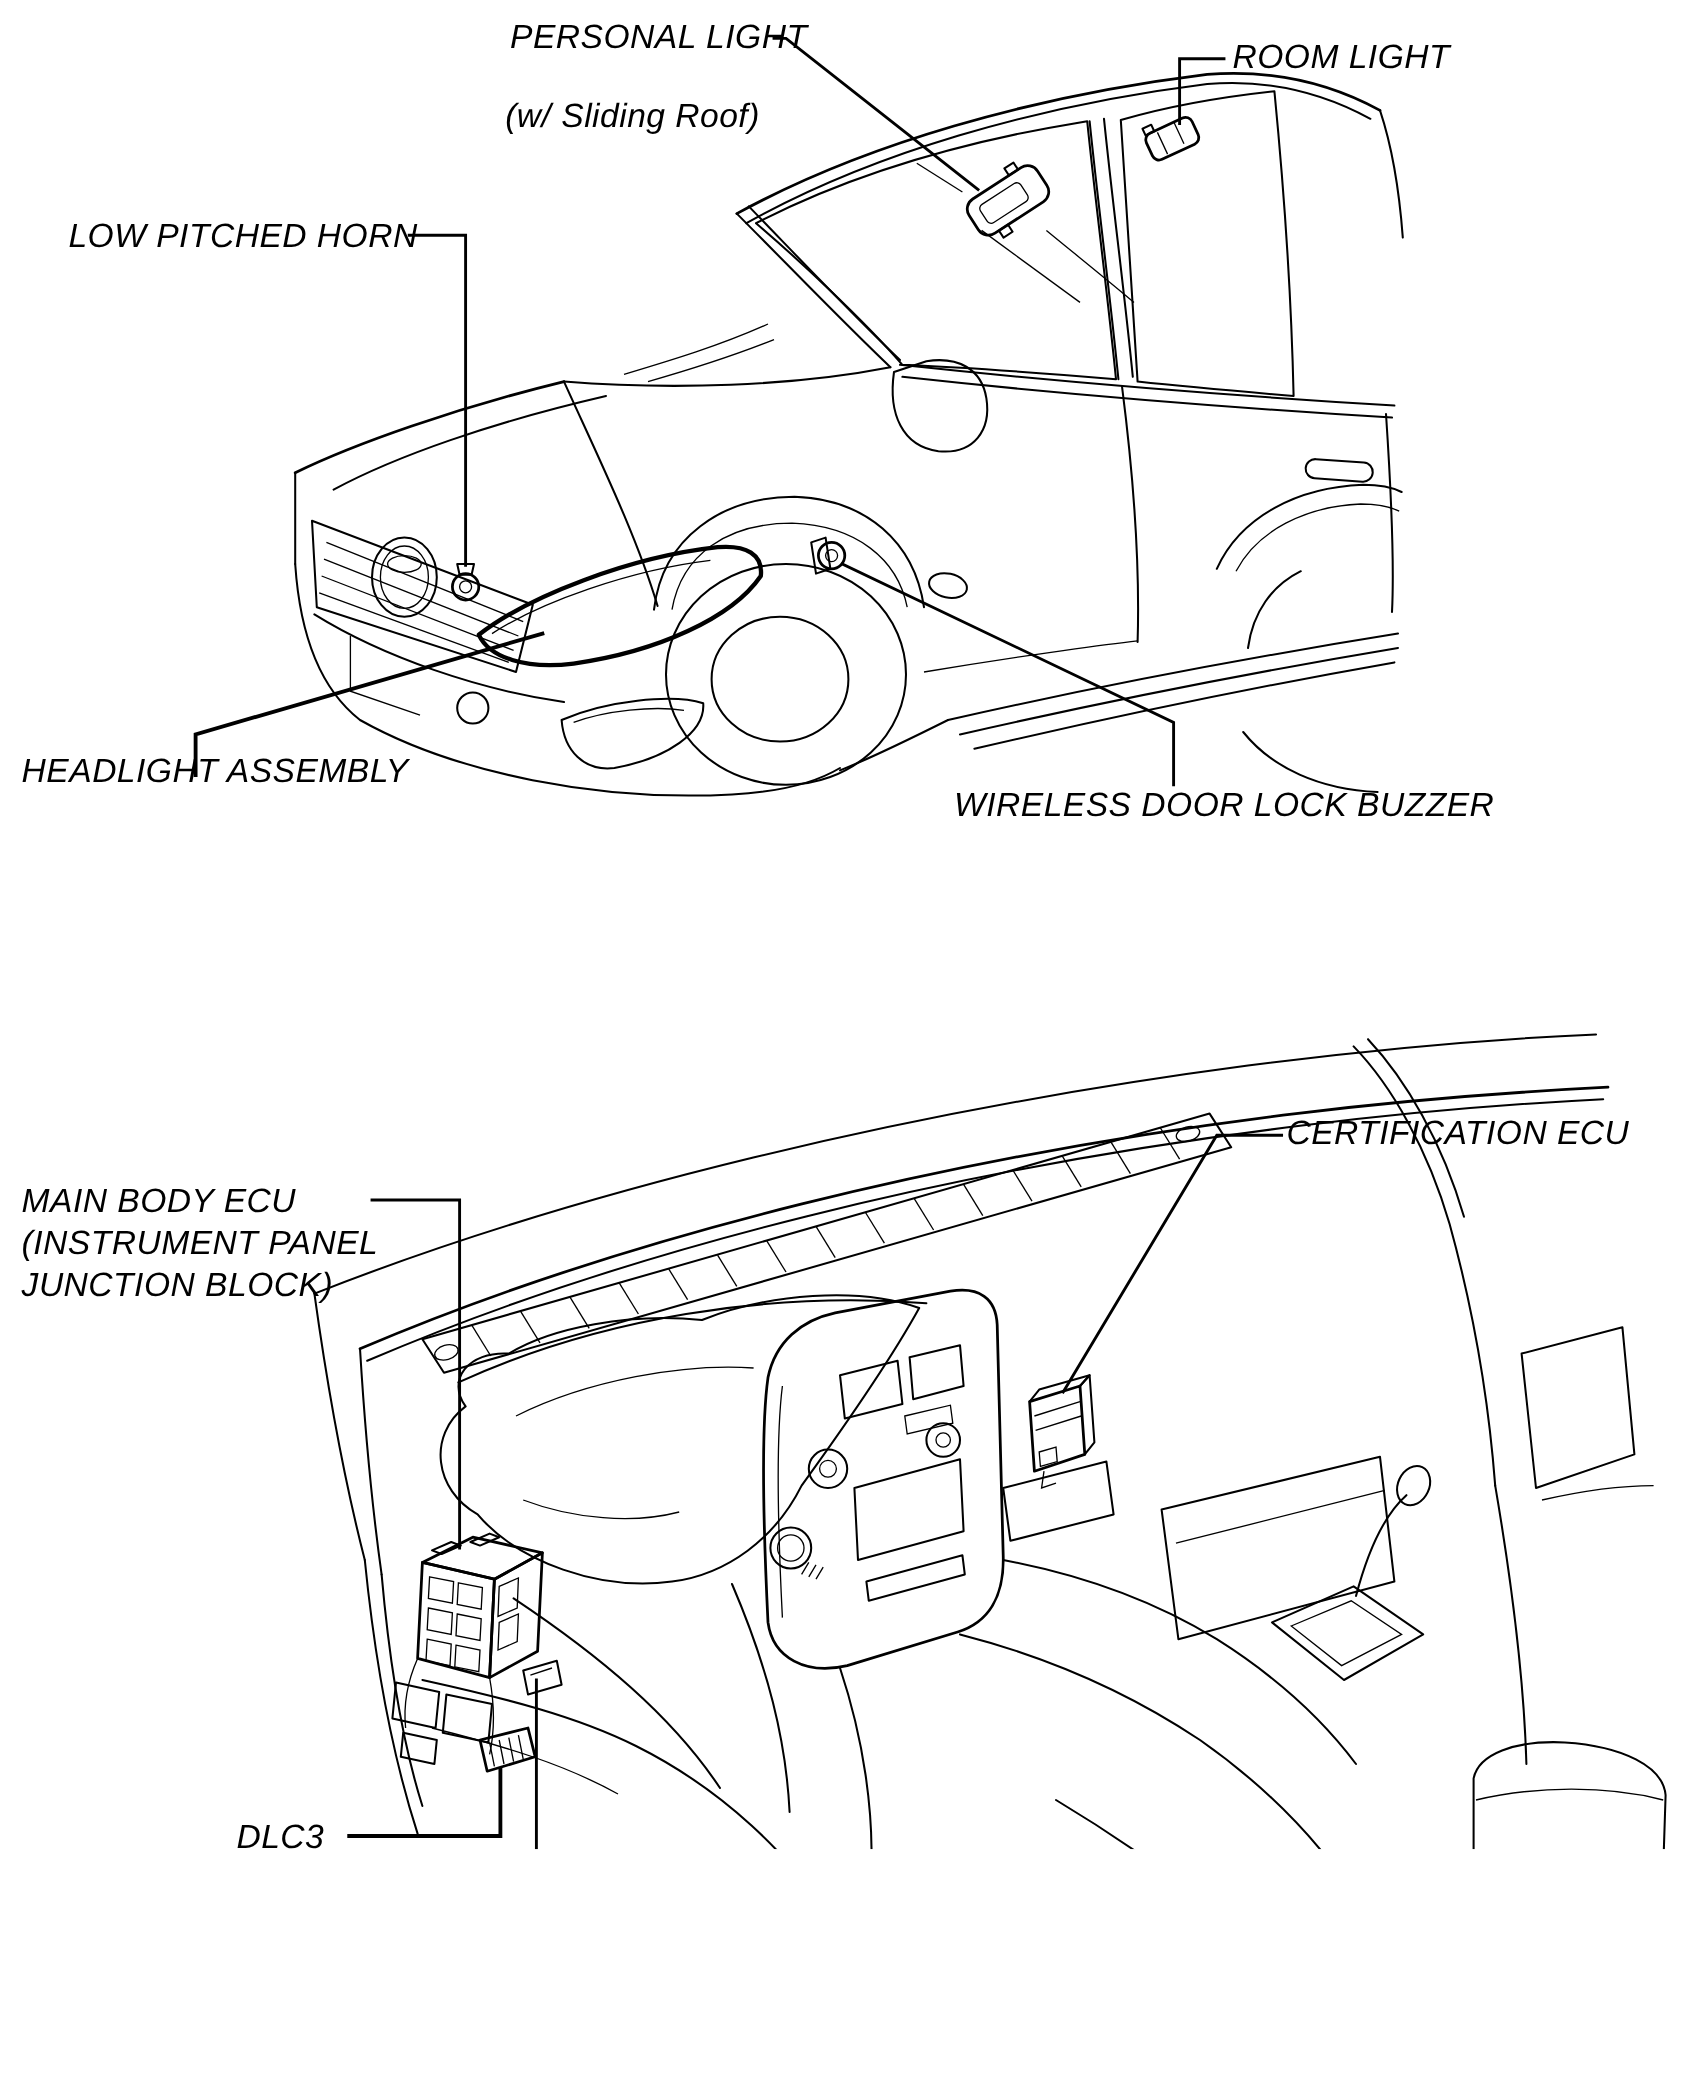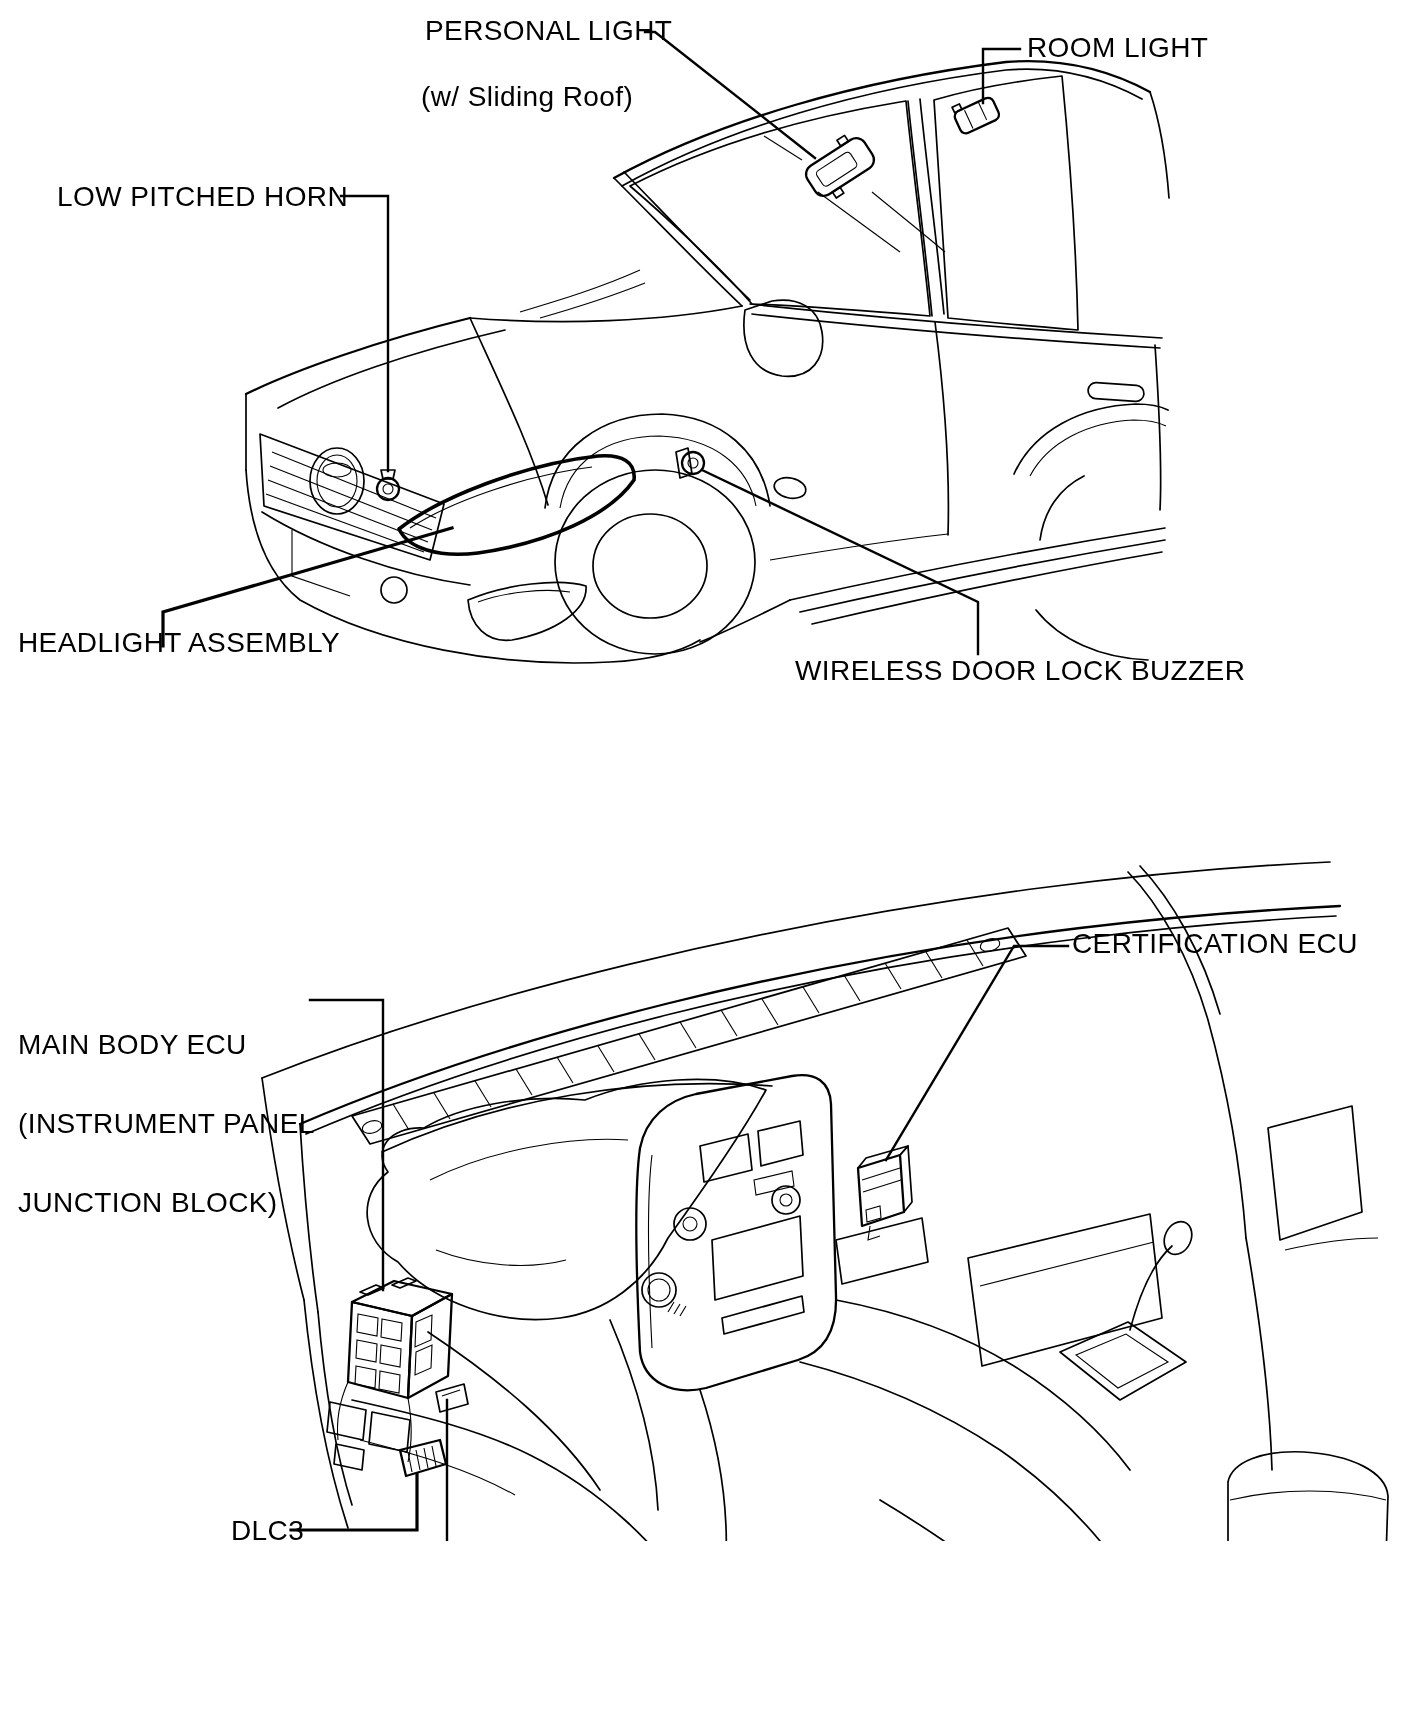--- a/index.html
+++ b/index.html
@@ -1,21 +1,21 @@
 <!DOCTYPE html>
 <html><head>
 <meta charset="utf-8">
 <style>
   html,body{margin:0;padding:0;background:#ffffff;}
   #page{position:relative;width:1408px;height:1541px;background:#ffffff;overflow:hidden;
-        font-family:"Liberation Sans", sans-serif;color:#000;}
+        font-family:"Liberation Sans", sans-serif;color:#000;font-style:italic;}
   #art{position:absolute;left:0;top:0;}
   .lbl{position:absolute;font-size:28px;letter-spacing:.4px;white-space:nowrap;line-height:30px;color:#000;}
   .lbl .ln{display:block;}
-  .lh35 .ln{line-height:35px;margin-top:44px;}
+  .lh35 .ln{line-height:35px;}
   .lh33 .ln{line-height:33px;}
   svg *{vector-effect:none;}
   .s{fill:none;stroke:#000;stroke-width:1.7;stroke-linecap:round;stroke-linejoin:round;}
   .s2{fill:none;stroke:#000;stroke-width:2.3;stroke-linecap:round;stroke-linejoin:round;}
   .s3{fill:none;stroke:#000;stroke-width:3.6;stroke-linecap:round;stroke-linejoin:round;}
   .thin{fill:none;stroke:#000;stroke-width:1.1;}
   .ldr{fill:none;stroke:#000;stroke-width:2.4;stroke-linecap:square;}
   .ldr3{fill:none;stroke:#000;stroke-width:3.2;stroke-linecap:square;}
 </style>
 </head>
@@ -312,15 +312,15 @@
   <div class="lbl" style="left:57px;top:182px">LOW PITCHED HORN</div>
   <div class="lbl" style="left:18px;top:628px">HEADLIGHT ASSEMBLY</div>
   <div class="lbl" style="left:795px;top:656px">WIRELESS DOOR LOCK BUZZER</div>
 
   <div class="lbl" style="left:1072px;top:929px">CERTIFICATION ECU</div>
   <div class="lbl lh35" style="left:18px;top:983px">
     <span class="ln">MAIN BODY ECU</span>
     <span class="ln">(INSTRUMENT PANEL</span>
     <span class="ln">JUNCTION BLOCK)</span>
   </div>
-  <div class="lbl" style="left:231px;top:1516px">DLC3</div>
+  <div class="lbl" style="left:197px;top:1516px">DLC3</div>
 
 </div>
 
 </body></html>

